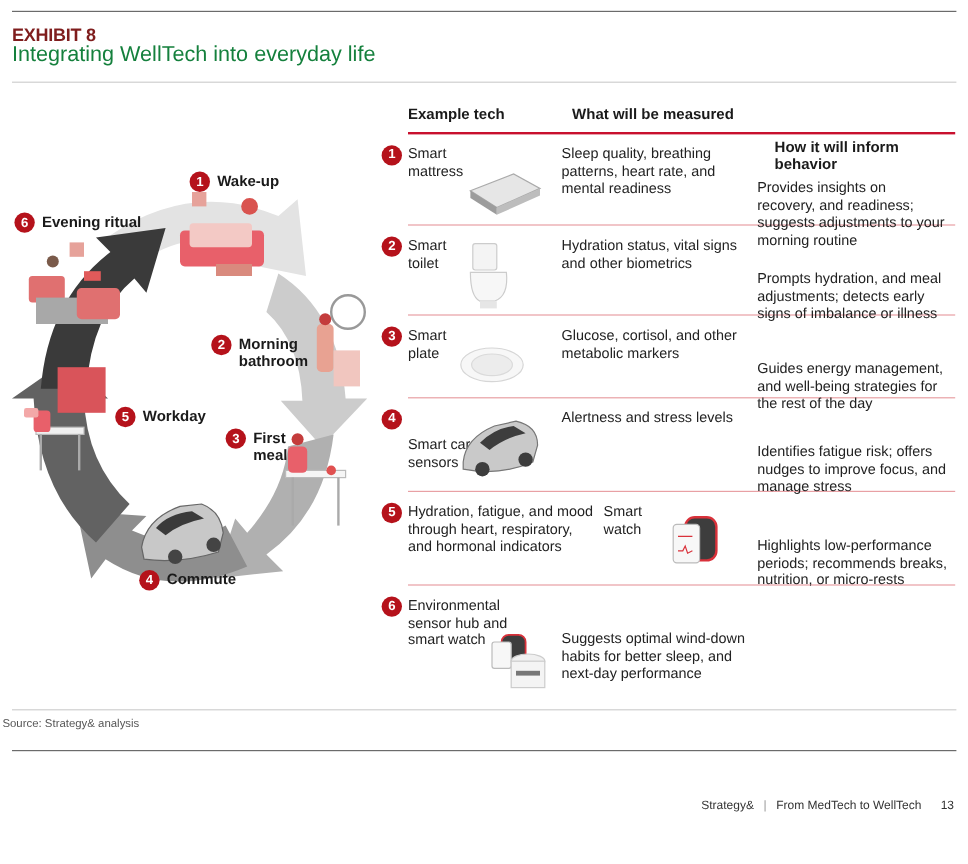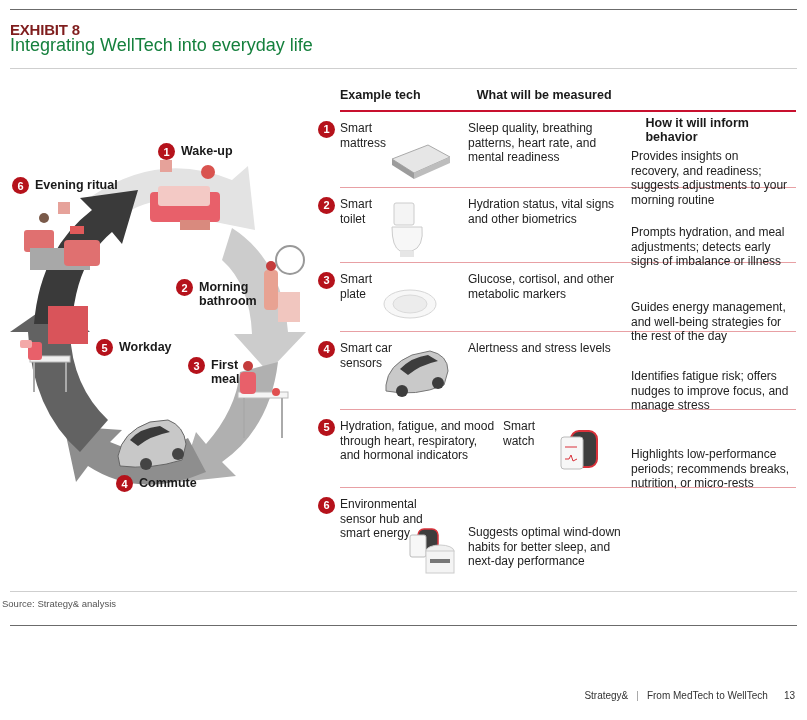--- a/index.html
+++ b/index.html
@@ -29,21 +29,21 @@
   .col1 { width: 128px; }
   .col2 { width: 163px; }
   .col3 { width: 165px; margin-top: 28px; }
   .row { position: relative; display: flex; font-size: 12px; line-height: 14.5px; color: #222; padding-top: 9px; border-bottom: 1px solid #e8a0a4; }
   .row .badge { position: absolute; left: -22px; top: 9px; }
   .row .cell { padding-right: 6px; }
   .row .col1 { position: relative; }
   .icon-slot { position: absolute; }
 
   .source { position: absolute; left: 2px; top: 598px; font-size: 9.5px; color: #555; }
-  .footer { position: absolute; right: 12px; top: 690px; font-size: 10px; color: #333; display: flex; gap: 8px; }
+  .footer { position: absolute; right: 12px; top: 666px; font-size: 10px; color: #333; display: flex; gap: 8px; }
   .footer .sep { color: #999; }
 </style>
 </head>
 <body>
 
 <div class="rule rule-top"></div>
 <div class="exhibit-label">EXHIBIT 8</div>
 <div class="exhibit-title">Integrating WellTech into everyday life</div>
 <div class="rule rule-title"></div>
 
@@ -184,21 +184,21 @@
         <ellipse cx="28" cy="18" rx="17" ry="9" fill="#ececec" stroke="#dadada"></ellipse>
       </svg>
     </div>
     <div class="cell col2">Glucose, cortisol, and other metabolic markers</div>
     <div class="cell col3">Guides energy management, and well-being strategies for the rest of the day</div>
   </div>
 
   <div class="row" style="height:78px;">
     <span class="badge">4</span>
     <div class="cell col1">
-      <div style="width:70px;">Smart car sensors</div>
+      <div style="width:70px;margin-top:22px;">Smart car sensors</div>
       <svg class="icon-slot" style="left:42px; top:4px;" width="70" height="56">
         <path d="M4 40 Q6 20 30 10 L48 6 Q66 10 66 26 L62 40 Q34 52 4 46 Z" fill="#c9c9c9" stroke="#777"></path>
         <path d="M18 24 Q30 12 46 10 L56 16 Q38 20 26 30 Z" fill="#3d3d3d"></path>
         <circle cx="20" cy="46" r="6" fill="#3d3d3d"></circle>
         <circle cx="56" cy="38" r="6" fill="#3d3d3d"></circle>
       </svg>
     </div>
     <div class="cell col2">Alertness and stress levels</div>
     <div class="cell col3">Identifies fatigue risk; offers nudges to improve focus, and manage stress</div>
   </div>
@@ -214,21 +214,21 @@
         <line x1="8" y1="20" x2="20" y2="20" stroke="#d9313a"></line>
         <polyline points="8,32 12,32 14,28 16,34 20,32" fill="none" stroke="#d9313a"></polyline>
       </svg>
     </div>
     <div class="cell col3">Highlights low-performance periods; recommends breaks, nutrition, or micro-rests</div>
   </div>
 
   <div class="row" style="height:90px; border-bottom:none;">
     <span class="badge">6</span>
     <div class="cell col1">
-      <div style="width:96px;">Environmental sensor hub and smart energy</div>
+      <div style="width:96px;">Environmental sensor hub and smart watch</div>
       <svg class="icon-slot" style="left:68px; top:30px;" width="50" height="52">
         <rect x="10" y="2" width="20" height="26" rx="6" fill="#3d3d3d" stroke="#d9313a" stroke-width="1.5"></rect>
         <rect x="2" y="8" width="16" height="22" rx="2" fill="#f7f7f7" stroke="#bbb"></rect>
         <ellipse cx="32" cy="24" rx="14" ry="6" fill="#f0f0f0" stroke="#ccc"></ellipse>
         <rect x="18" y="24" width="28" height="22" fill="#f4f4f4" stroke="#ccc"></rect>
         <rect x="22" y="32" width="20" height="4" fill="#777"></rect>
       </svg>
     </div>
     <div class="cell col3">Suggests optimal wind-down habits for better sleep, and next-day performance</div>
   </div>

